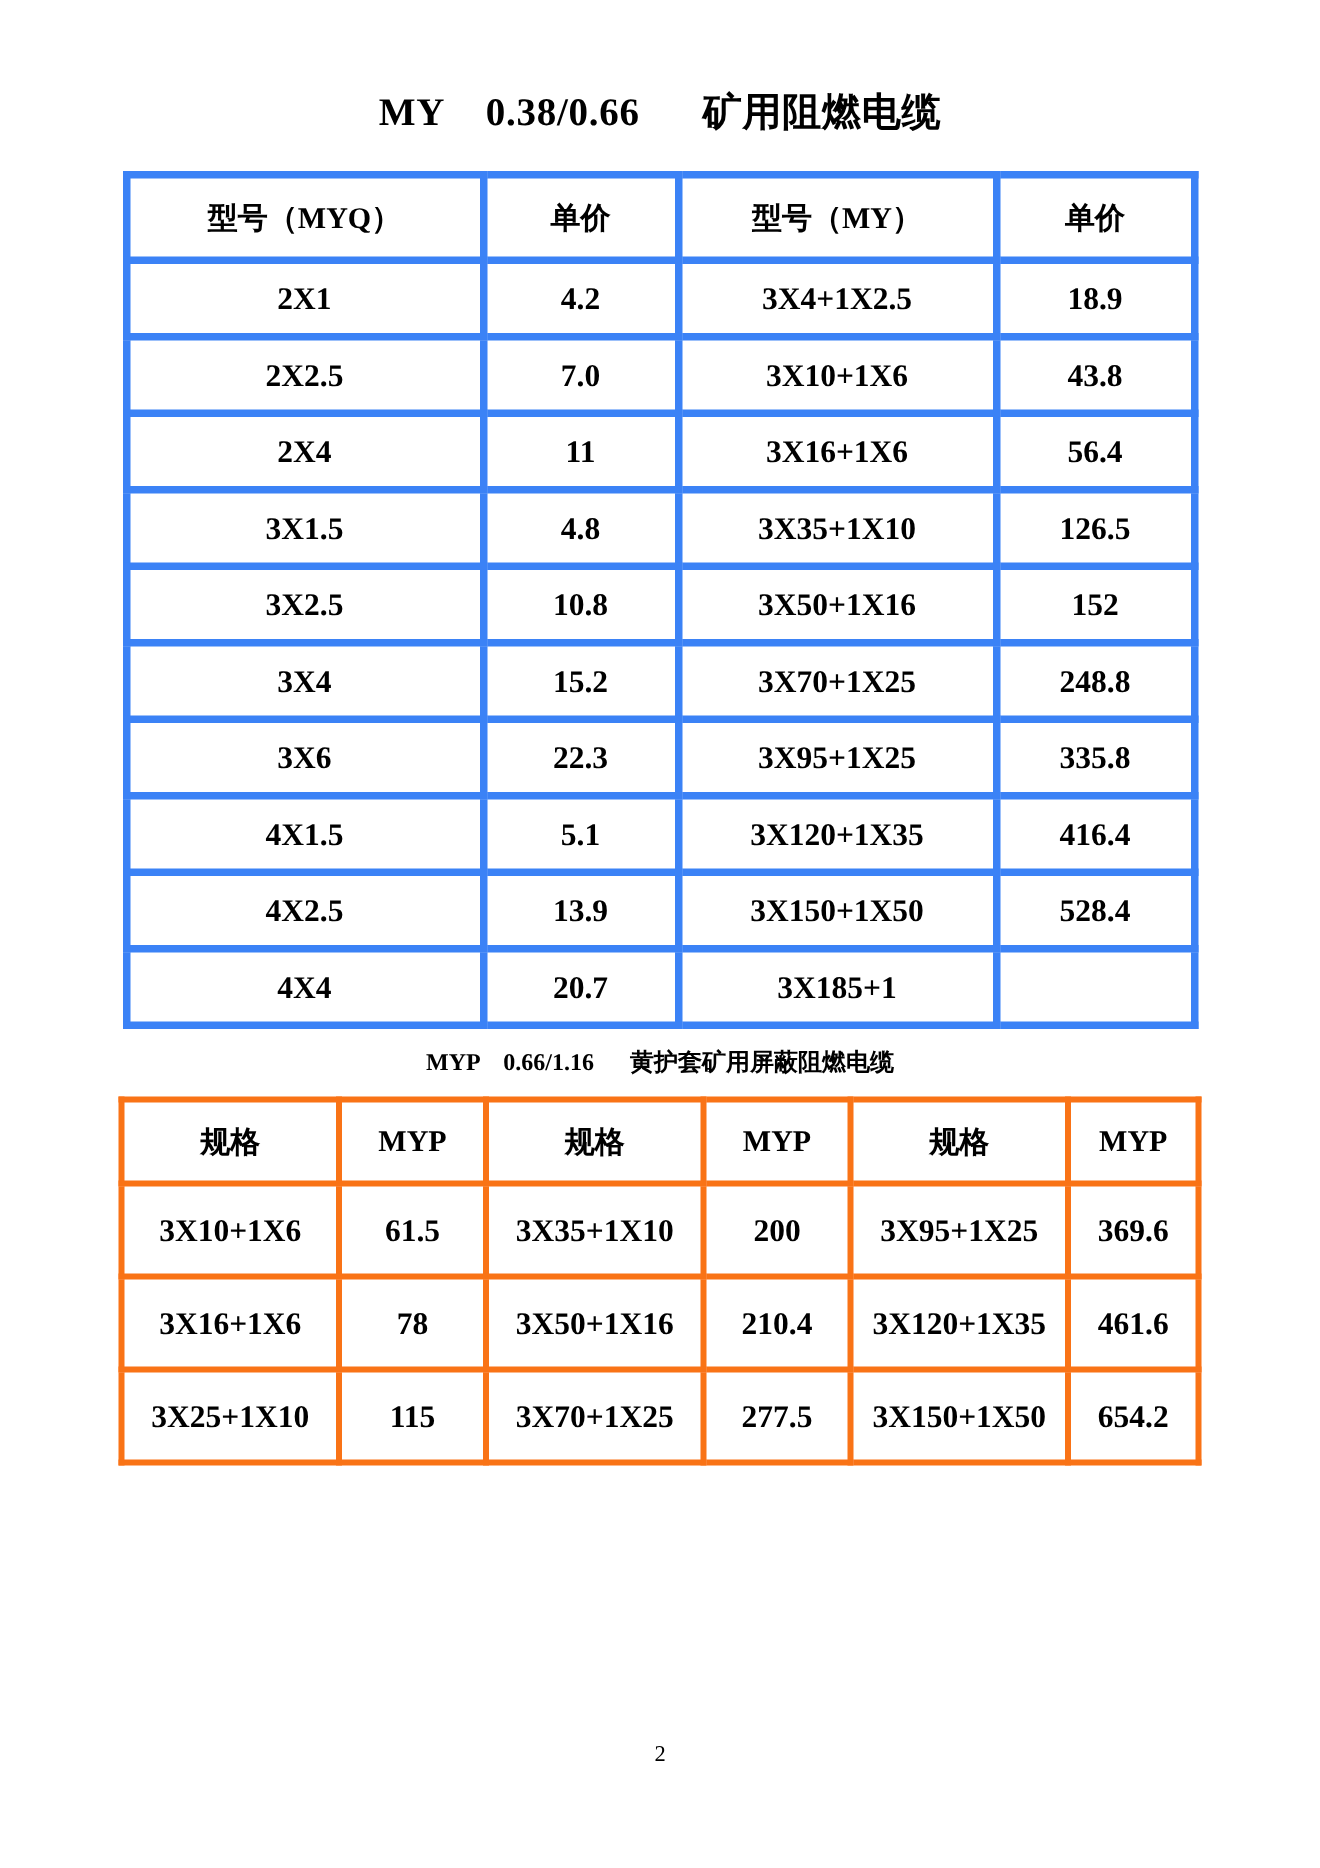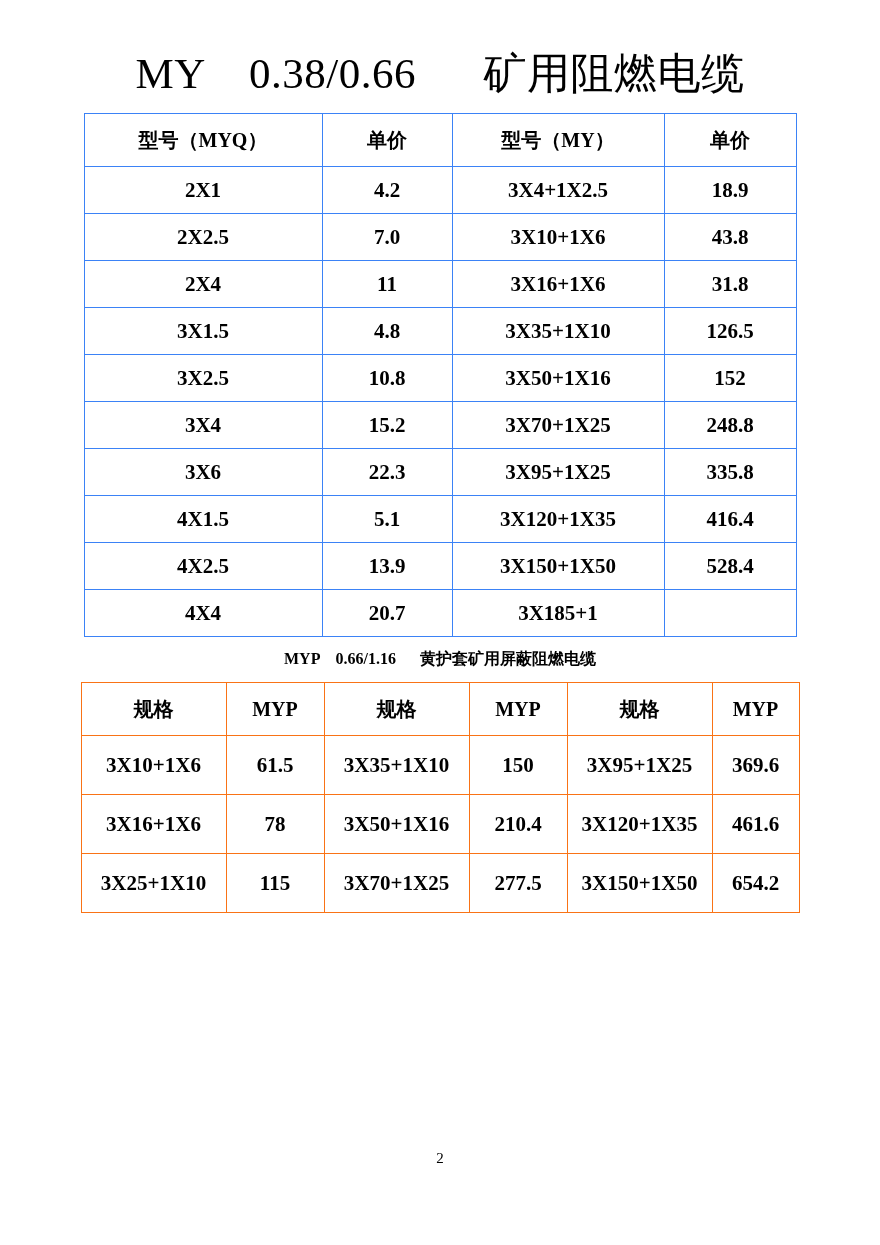--- a/index.html
+++ b/index.html
@@ -19,24 +19,24 @@
     width: 880px;
     height: 1245px;
     position: relative;
     box-sizing: border-box;
     padding: 0;
   }
 
   
   .title-1 {
     text-align: center;
-    font-size: 43px;
-    font-weight: normal;
+    font-size: 26px;
+    font-weight: bold;
     letter-spacing: 0.5px;
-    margin: 0;
+    margin: 12px;
     padding-top: 45px;
     padding-bottom: 10px;
     white-space: pre;
     font-family: "Liberation Serif", serif;
   }
   .title-2 {
     text-align: center;
     font-size: 16px;
     font-weight: bold;
     margin: 0;
@@ -49,21 +49,21 @@
   
   table {
     border-collapse: collapse;
     table-layout: fixed;
   }
   .tbl-main {
     width: 712px;
     margin: 0 auto;
   }
   .tbl-main td, .tbl-main th {
-    border: 1px solid #3b82f6;
+    border: 5px solid #3b82f6;
     text-align: center;
     vertical-align: middle;
     font-weight: bold;
     font-size: 21px;
     height: 46px;
     padding: 0 4px;
     font-family: "Liberation Serif", serif;
   }
   .tbl-main thead td {
     font-size: 20px;
@@ -73,21 +73,21 @@
   .tbl-main .c0 { width: 238px; }
   .tbl-main .c1 { width: 130px; }
   .tbl-main .c2 { width: 212px; }
   .tbl-main .c3 { width: 132px; }
 
   .tbl-myp {
     width: 718px;
     margin: 0 auto;
   }
   .tbl-myp td {
-    border: 1px solid #f97316;
+    border: 4px solid #f97316;
     text-align: center;
     vertical-align: middle;
     font-weight: bold;
     font-size: 21px;
     height: 58px;
     padding: 0 4px;
     font-family: "Liberation Serif", serif;
   }
   .tbl-myp thead td {
     font-size: 20px;
@@ -142,21 +142,21 @@
       <tr>
         <td>2X2.5</td>
         <td>7.0</td>
         <td>3X10+1X6</td>
         <td>43.8</td>
       </tr>
       <tr>
         <td>2X4</td>
         <td>11</td>
         <td>3X16+1X6</td>
-        <td>31.8</td>
+        <td>56.4</td>
       </tr>
       <tr>
         <td>3X1.5</td>
         <td>4.8</td>
         <td>3X35+1X10</td>
         <td>126.5</td>
       </tr>
       <tr>
         <td>3X2.5</td>
         <td>10.8</td>
@@ -215,21 +215,21 @@
         <td>MYP</td>
         <td>规格</td>
         <td>MYP</td>
       </tr>
     </thead>
     <tbody>
       <tr>
         <td>3X10+1X6</td>
         <td>61.5</td>
         <td>3X35+1X10</td>
-        <td>150</td>
+        <td>200</td>
         <td>3X95+1X25</td>
         <td>369.6</td>
       </tr>
       <tr>
         <td>3X16+1X6</td>
         <td>78</td>
         <td>3X50+1X16</td>
         <td>210.4</td>
         <td>3X120+1X35</td>
         <td>461.6</td>

